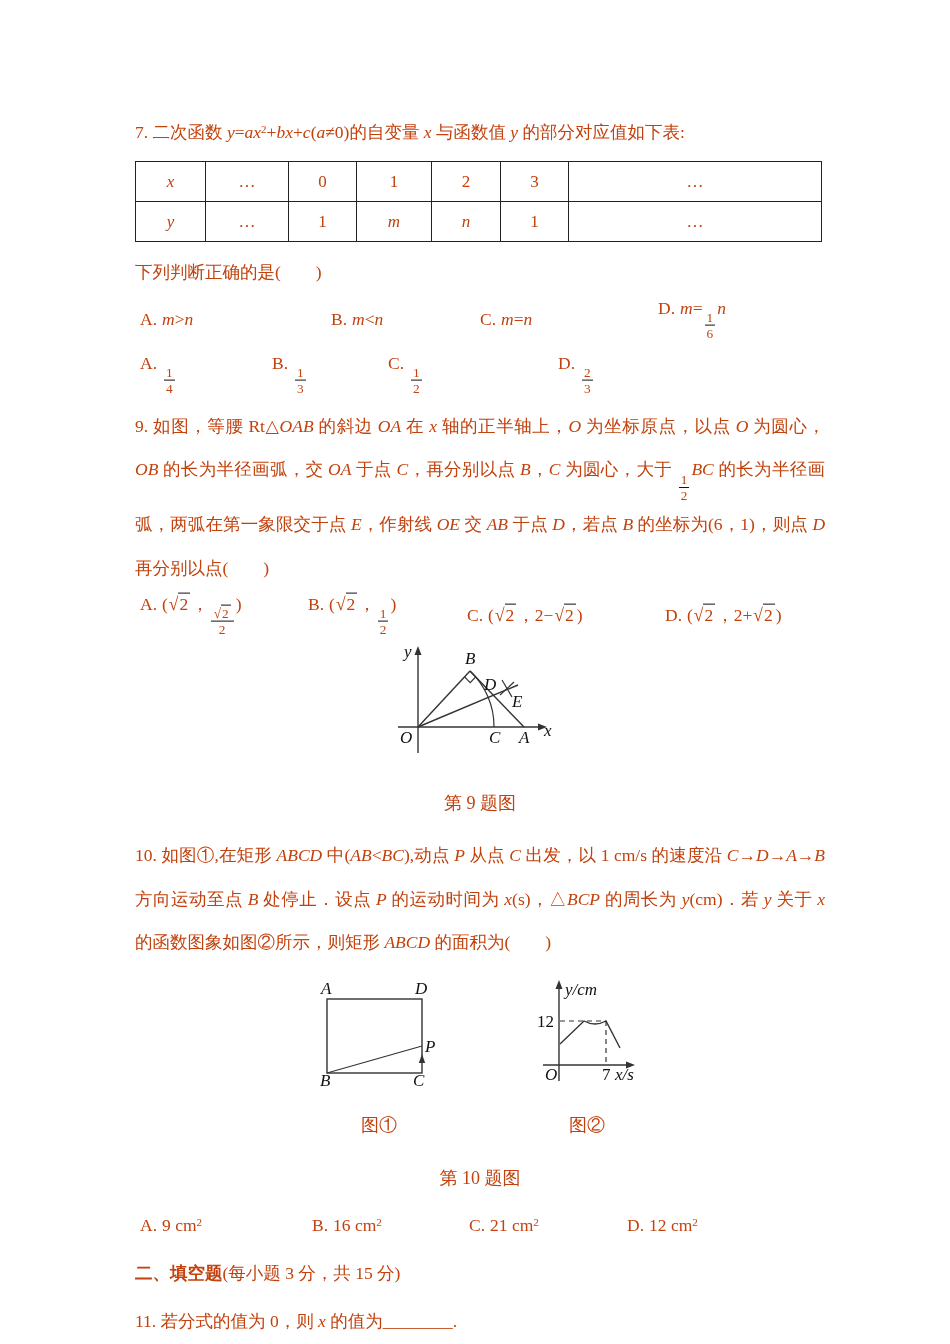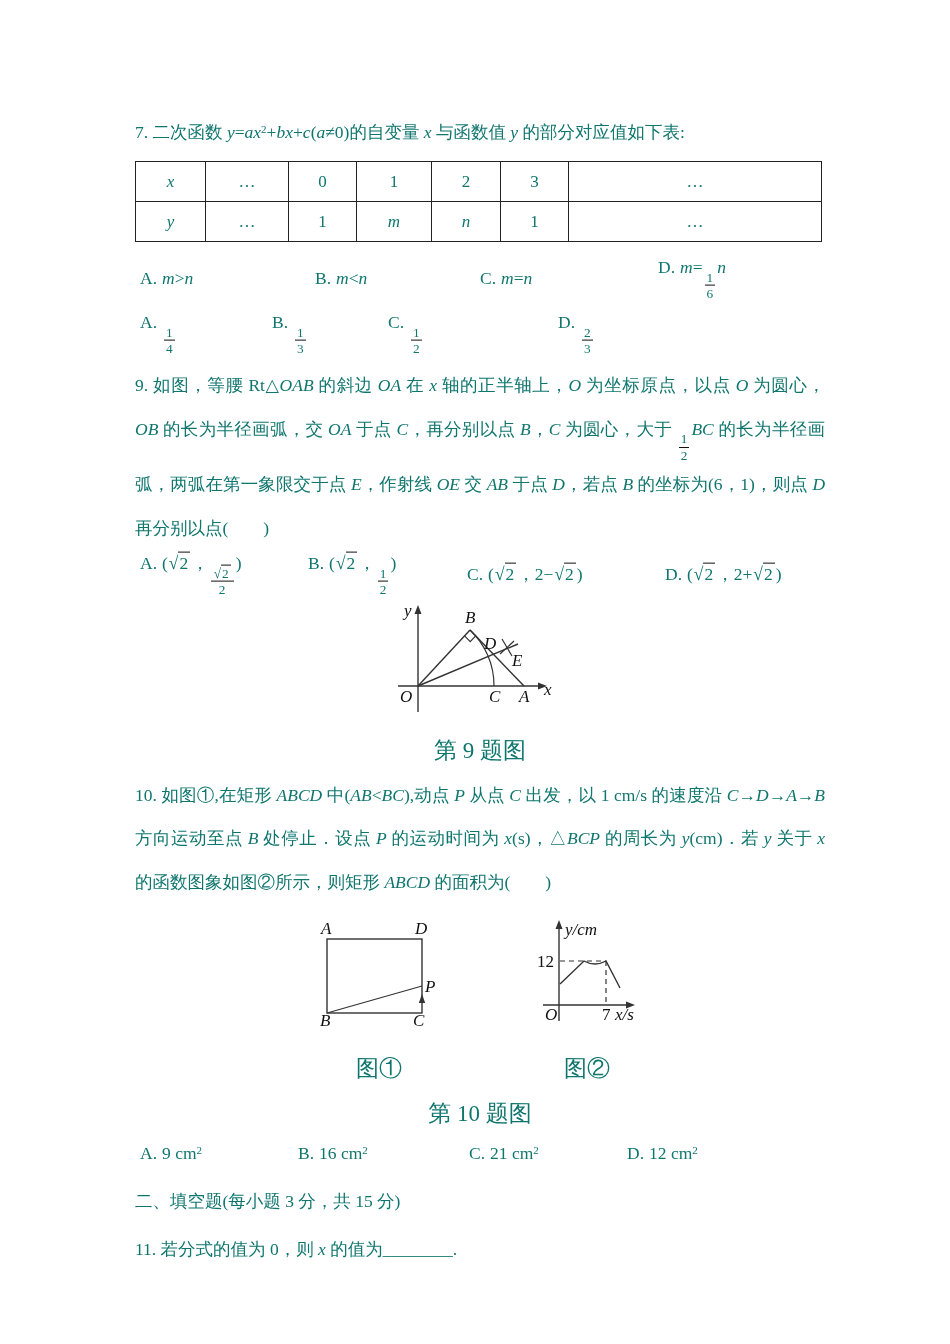--- a/index.html
+++ b/index.html
@@ -1,18 +1,18 @@
 <!DOCTYPE html>
 <html><head>
 <meta charset="utf-8">
 <style>
   html,body{margin:0;padding:0;background:#e8e8e8;}
   .page{
     width:950px;height:1344px;background:#ffffff;position:relative;
-    margin:0 auto;overflow:hidden;color:#0f766e;
+    margin:0 auto;overflow:hidden;color:#c2410c;
     font-family:"Liberation Serif","DejaVu Serif",serif;
   }
   .content{position:absolute;left:135px;top:112px;width:690px;font-size:17.5px;line-height:2.3;}
   .stem{margin:0;text-align:justify;}
   .stem.tight{line-height:2.5;}
   .it{font-style:italic;}
   .sup{font-size:11px;vertical-align:5px;}
   
   .frac{display:inline-flex;flex-direction:column;align-items:center;vertical-align:-0.62em;
         font-size:0.76em;line-height:1.15;margin:0 2px;text-align:center;}
@@ -29,32 +29,32 @@
   .h52{height:52px;}
   .h58{height:58px;}
   .h48{height:48px;}
   .h32{height:32px;}
   
   table.vals{border-collapse:collapse;width:687px;margin:9px 0 10px 0;table-layout:fixed;}
   table.vals td{border:1.6px solid #222;height:38px;text-align:center;vertical-align:middle;
     font-size:17px;padding:0;}
   
   .figwrap{text-align:center;margin:2px 0 0 0;}
-  .caption{margin:0;text-align:center;font-size:23px;line-height:1.6;}
+  .caption{margin:16px;text-align:center;font-size:18px;line-height:1.6;}
   .figrow{display:flex;justify-content:center;gap:82px;margin:10px 0 0 0;align-items:flex-end;}
   .figcol{text-align:center;}
   .figcol .caption{margin-top:10px;}
   svg text{font-family:"Liberation Serif","DejaVu Serif",serif;font-size:17px;fill:#111;}
   svg text.v{font-style:italic;}
   svg .ln{stroke:#333;stroke-width:1.4;fill:none;}
   svg .thin{stroke:#333;stroke-width:1.2;fill:none;}
   svg .dash{stroke:#333;stroke-width:1.2;fill:none;stroke-dasharray:5 4;}
   svg .ar{fill:#333;stroke:none;}
   .sec{margin:12px 0 0 0;}
-  .hei{font-family:"Liberation Sans","DejaVu Sans",sans-serif;font-weight:400;}
+  .hei{font-family:"Liberation Sans","DejaVu Sans",sans-serif;font-weight:700;}
   .q8m{margin-top:4px;}
   .q9m{margin-top:2px;}
   .q10m{margin-top:4px;font-family:Liberation Serif, serif;}
   .q11m{margin-top:8px;}
 </style>
 </head>
 <body>
 
 <div class="page">
   <div class="content">
@@ -86,24 +86,25 @@
         <td><span>…</span></td>
         <td><span>1</span></td>
         <td><span class="it">m</span></td>
         <td><span class="it">n</span></td>
         <td><span>1</span></td>
         <td><span>…</span></td>
       </tr>
     </tbody>
       </table>
 
+    <p class="stem">下列判断正确的是(　　)</p>
 
     <div class="optrow h52">
       <span class="opt" style="left:5px"><span class="olabel">A.</span><span><span class="it">m</span><span>&gt;</span><span class="it">n</span></span></span>
-      <span class="opt" style="left:180px"><span class="olabel">B.</span><span><span class="it">m</span><span>&lt;</span><span class="it">n</span></span></span>
+      <span class="opt" style="left:196px"><span class="olabel">B.</span><span><span class="it">m</span><span>&lt;</span><span class="it">n</span></span></span>
       <span class="opt" style="left:345px"><span class="olabel">C.</span><span><span class="it">m</span><span>=</span><span class="it">n</span></span></span>
       <span class="opt" style="left:523px"><span class="olabel">D.</span><span><span class="it">m</span><span>=</span><span class="frac">
               <span class="fnum"><span>1</span></span>
               <span class="fden"><span>6</span></span>
             </span><span class="it">n</span></span></span>
     </div>
 
 
     <div class="optrow h58">
       <span class="opt" style="left:5px"><span class="olabel">A.</span><span><span class="frac">
@@ -220,21 +221,21 @@
           <text class="v" x="88" y="105">x/s</text>
         </svg>
         <p class="caption">图②</p>
       </div>
     </div>
 
     <p class="caption" style="margin-top:8px">第 10 题图</p>
 
     <div class="optrow h32" style="margin-top:4px">
       <span class="opt" style="left:5px"><span class="olabel">A.</span><span><span>9 cm</span><span class="sup">2</span></span></span>
-      <span class="opt" style="left:163px"><span class="olabel">B.</span><span><span>16 cm</span><span class="sup">2</span></span></span>
+      <span class="opt" style="left:177px"><span class="olabel">B.</span><span><span>16 cm</span><span class="sup">2</span></span></span>
       <span class="opt" style="left:334px"><span class="olabel">C.</span><span><span>21 cm</span><span class="sup">2</span></span></span>
       <span class="opt" style="left:492px"><span class="olabel">D.</span><span><span>12 cm</span><span class="sup">2</span></span></span>
     </div>
 
     <p class="stem sec"><span class="hei">二、填空题</span><span>(每小题 3 分，共 15 分)</span></p>
 
     <p class="stem q11m"><span>11. 若分式</span><span>的值为 0，则 </span><span class="it">x</span><span> 的值为</span><span>________</span><span>.</span></p>
 
   </div>
 </div>

